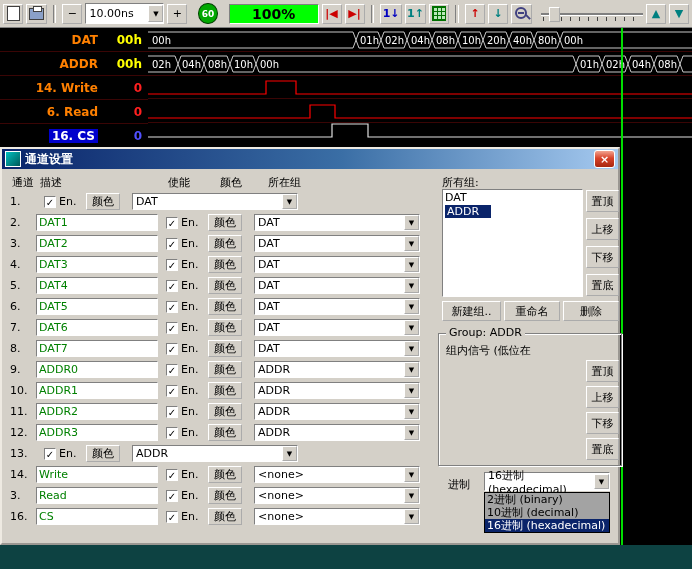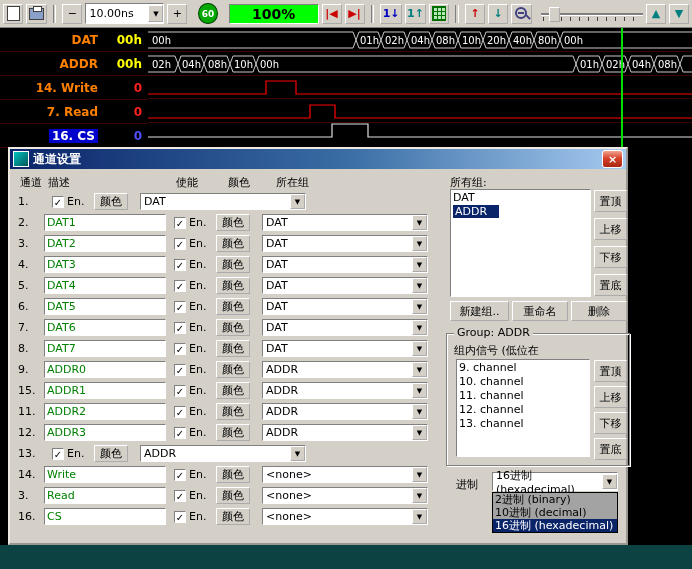--- a/index.html
+++ b/index.html
@@ -44,21 +44,21 @@
         justify-content:flex-end;box-sizing:border-box;}
   .wrow .nm{color:#FF8000;font-size:12px;font-weight:bold;margin-right:8px;white-space:nowrap;}
   .wrow .nm.selected{background:#0000CC;color:#fff;padding:0 3px;}
   .wrow .val{width:36px;text-align:right;margin-right:6px;font-size:12px;font-weight:bold;}
   .val.yellow{color:#FFFF00;} .val.redv{color:#FF2020;} .val.bluev{color:#5050FF;}
   .wavesvg{position:absolute;left:148px;top:28px;}
   .wavesvg text{font-family:"DejaVu Sans","Liberation Sans",sans-serif;font-size:10px;fill:#fff;}
   .cursorline{position:absolute;left:621px;top:28px;width:2px;height:517px;background:#00DD00;}
   .desktop{position:absolute;left:0;top:545px;width:692px;height:24px;background:#0D4242;}
   
-  .dialog{position:absolute;left:8px;top:147px;width:620px;height:398px;background:#D4D0C8;
+  .dialog{position:absolute;left:0;top:147px;width:620px;height:398px;background:#D4D0C8;
           border:2px outset #EEEAE2;box-sizing:border-box;}
   .titlebar{height:20px;background:linear-gradient(90deg,#0A246A,#3A6EA5 55%,#A6CAF0);
             display:flex;align-items:center;padding:0 3px;gap:4px;}
   .ticon{width:14px;height:14px;background:linear-gradient(135deg,#00C0C0,#005858);border:1px solid #fff;}
   .ttext{color:#fff;font-weight:bold;font-size:12px;flex:1;}
   .closebtn{width:19px;height:16px;background:linear-gradient(180deg,#F2A490,#D8432A 45%,#A82710);
             border:1px solid #fff;border-radius:3px;color:#fff;font-size:11px;font-weight:bold;
             display:flex;align-items:center;justify-content:center;}
   .dbody{position:relative;height:414px;font-size:11px;color:#000;}
   .thead span{position:absolute;top:6px;font-size:11px;}
@@ -150,21 +150,21 @@
     </div>
     <div class="wrow">
       <span class="nm">ADDR</span>
       <span class="val yellow">00h</span>
     </div>
     <div class="wrow">
       <span class="nm">14. Write</span>
       <span class="val redv">0</span>
     </div>
     <div class="wrow">
-      <span class="nm">7. Read</span>
+      <span class="nm">6. Read</span>
       <span class="val redv">0</span>
     </div>
     <div class="wrow">
       <span class="nm selected">16. CS</span>
       <span class="val bluev">0</span>
     </div>
   </div>
 
   <svg class="wavesvg" width="544" height="119" viewBox="0 0 544 119">
     <line x1="0" y1="23.5" x2="544" y2="23.5" stroke="#3A0505"></line>
@@ -331,21 +331,21 @@
               <span class="box">✓</span>
               <span>En.</span>
             </span>
             <button class="cbtn">颜色</button>
             <span class="ccombo">
               <span class="ctext">ADDR</span>
               <span class="carrow">▼</span>
             </span>
           </div>
           <div class="crow">
-            <span class="cnum">15.</span>
+            <span class="cnum">10.</span>
             <input class="cdesc" value="ADDR1" style="">
             <span class="cchk">
               <span class="box">✓</span>
               <span>En.</span>
             </span>
             <button class="cbtn">颜色</button>
             <span class="ccombo">
               <span class="ctext">ADDR</span>
               <span class="carrow">▼</span>
             </span>
@@ -443,37 +443,20 @@
       <button class="sbtn" style="top:77px">下移</button>
       <button class="sbtn" style="top:105px">置底</button>
 
       <button class="mbtn" style="left:440px;width:59px">新建组..</button>
       <button class="mbtn" style="left:502px;width:56px">重命名</button>
       <button class="mbtn" style="left:561px;width:56px">删除</button>
 
       <div class="groupbox"></div>
       <span class="gblabel">Group: ADDR</span>
       <span class="lbl" style="left:444px;top:174px">组内信号 (低位在</span>
-      <div class="listbox" style="left:446px;top:190px;width:134px;height:98px">
-        <div class="li">
-            <span>9. channel</span>
-          </div>
-          <div class="li">
-            <span>10. channel</span>
-          </div>
-          <div class="li">
-            <span>11. channel</span>
-          </div>
-          <div class="li">
-            <span>12. channel</span>
-          </div>
-          <div class="li">
-            <span>13. channel</span>
-          </div>
-      </div>
       <button class="sbtn" style="top:191px">置顶</button>
       <button class="sbtn" style="top:217px">上移</button>
       <button class="sbtn" style="top:243px">下移</button>
       <button class="sbtn" style="top:269px">置底</button>
 
       <span class="lbl" style="left:446px;top:308px">进制</span>
       <div class="ddcombo">
         <span class="ctext">16进制 (hexadecimal)</span>
         <span class="carrow">▼</span>
       </div>

